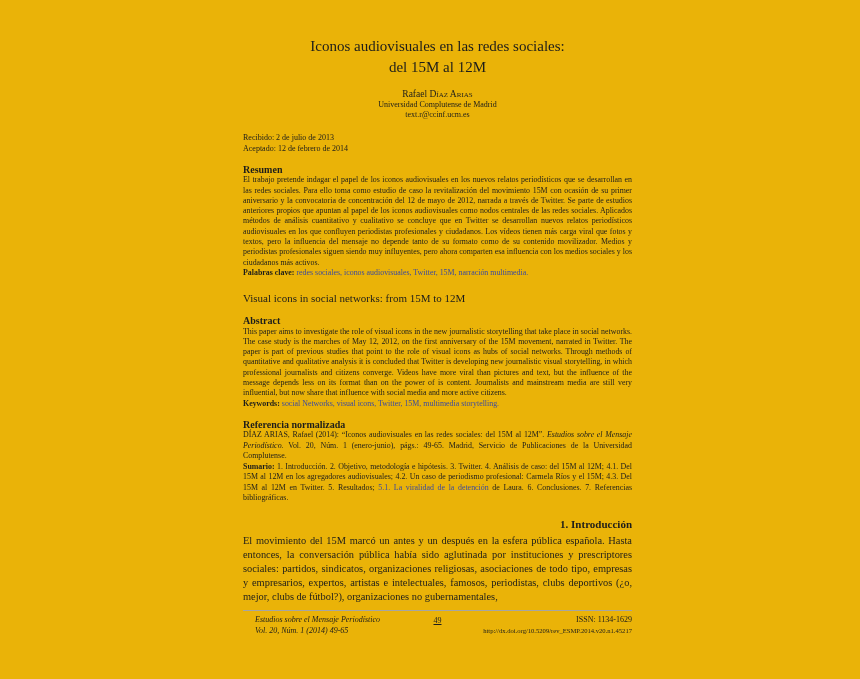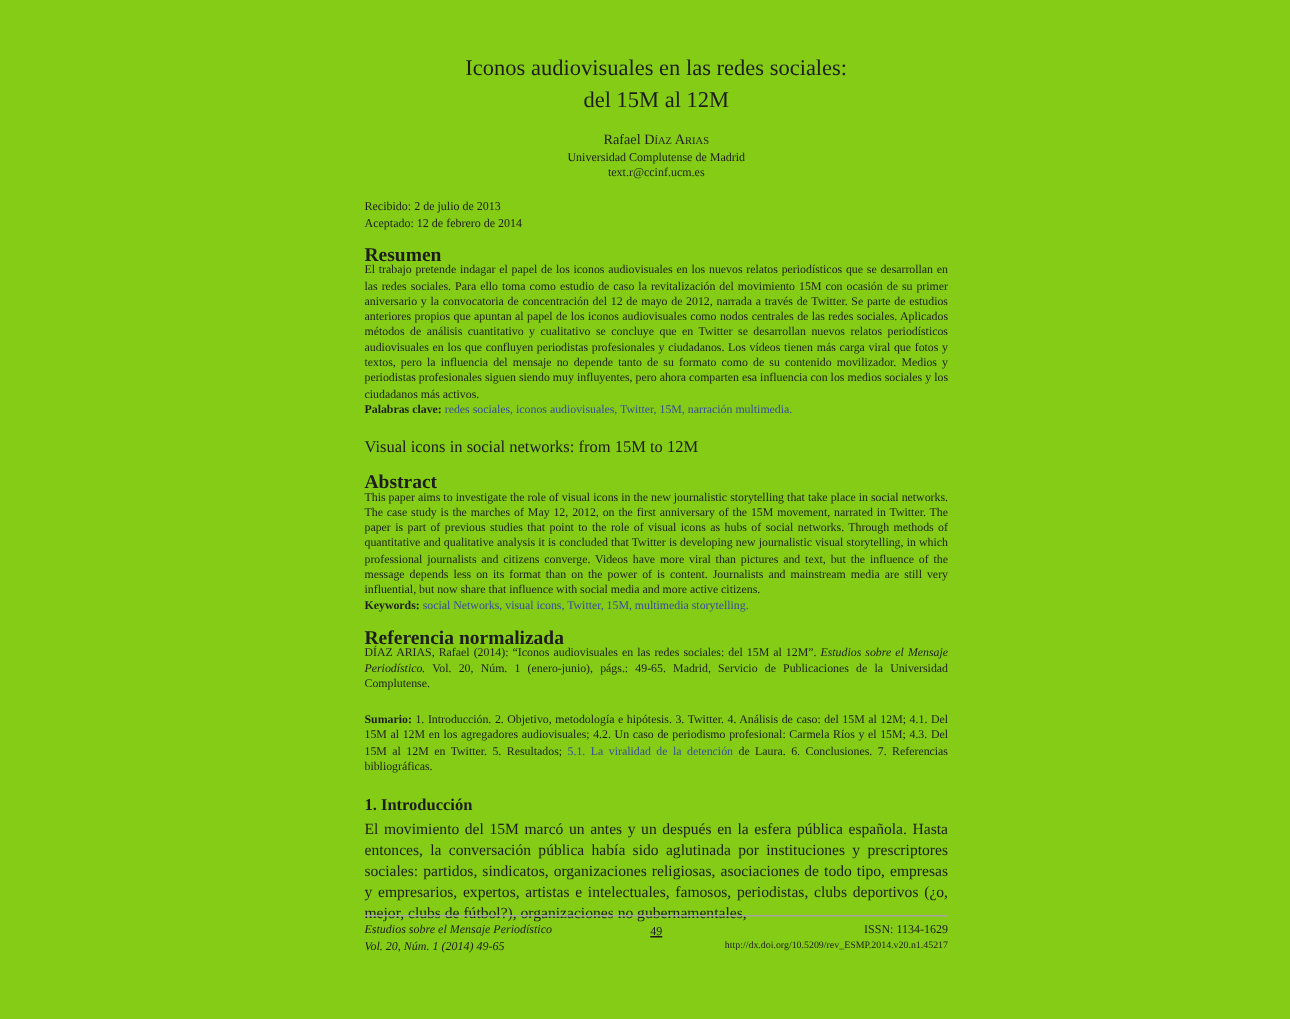--- a/index.html
+++ b/index.html
@@ -1,19 +1,19 @@
 <!DOCTYPE html>
 <html><head>
 <meta charset="utf-8">
 <style>
   * { margin: 0; padding: 0; box-sizing: border-box; }
   html, body { background: #e9e9e9; }
   .page {
     width: 860px; height: 679px;
-    background: #84cc16;
+    background: #eab308;
     position: relative;
     margin: 0 auto;
     font-family: "Liberation Serif", "DejaVu Serif", serif;
     color: #1d1d1b;
     overflow: hidden;
     padding-left: 30px;
   }
   .col {
     position: absolute;
     left: 243px; top: 0;
@@ -24,61 +24,62 @@
     text-align: center;
     font-size: 15px;
     line-height: 21px;
     font-weight: normal;
   }
   .author-block { margin-top: 10px; text-align: center; }
   .author-name { font-size: 9.5px; line-height: 12px; }
   .smallcaps { font-variant: small-caps; margin-top: 16px; }
   .affiliation, .email { font-size: 8px; line-height: 10px; }
   .dates { margin-top: 13px; font-size: 8px; line-height: 10.5px; }
-  .small-h { margin-top: 11px; font-size: 13px; line-height: 10.3px; font-weight: bold; }
+  .small-h { margin-top: 11px; font-size: 10px; line-height: 10.3px; font-weight: bold; }
   .small-body {
     font-size: 7.9px; line-height: 10.3px;
     text-align: justify;
   }
   .inline-bold { font-weight: bold; }
   .inline-italic { font-style: italic; }
   .blue { color: #3b4a9e; }
   .en-title {
     margin-top: 13px;
     text-align: left;
     font-size: 11px;
     line-height: 14px;
     font-weight: normal;
   }
-  .sumario-gap { margin-top: 14px; }
+  .sumario-gap { margin-top: 1px; }
   .intro-heading {
     margin-top: 14px;
     font-size: 11px;
     line-height: 14px;
     font-weight: bold;
+    text-align: right;
   }
   .intro-body {
     margin-top: 3px;
     font-size: 10.4px;
     line-height: 14px;
     text-align: justify;
   }
   .footer {
     position: absolute;
     left: 243px; top: 610px;
     width: 389px;
     border-top: 1px solid #a5a5a3;
     padding-top: 4px;
     display: grid;
     grid-template-columns: 1fr auto 1fr;
     align-items: start;
     font-size: 8px;
     line-height: 10.5px;
   }
-  .footer-left { font-style: italic; }
+  .footer-left { font-style: italic; margin-left: 12px; }
   .footer-center { text-align: right; padding-top: 1px; text-decoration: underline; }
   .footer-right { text-align: right; }
   .doi { font-size: 6.6px; }
 </style>
 </head>
 <body>
 
 <div class="page">
   <div class="col">
 

